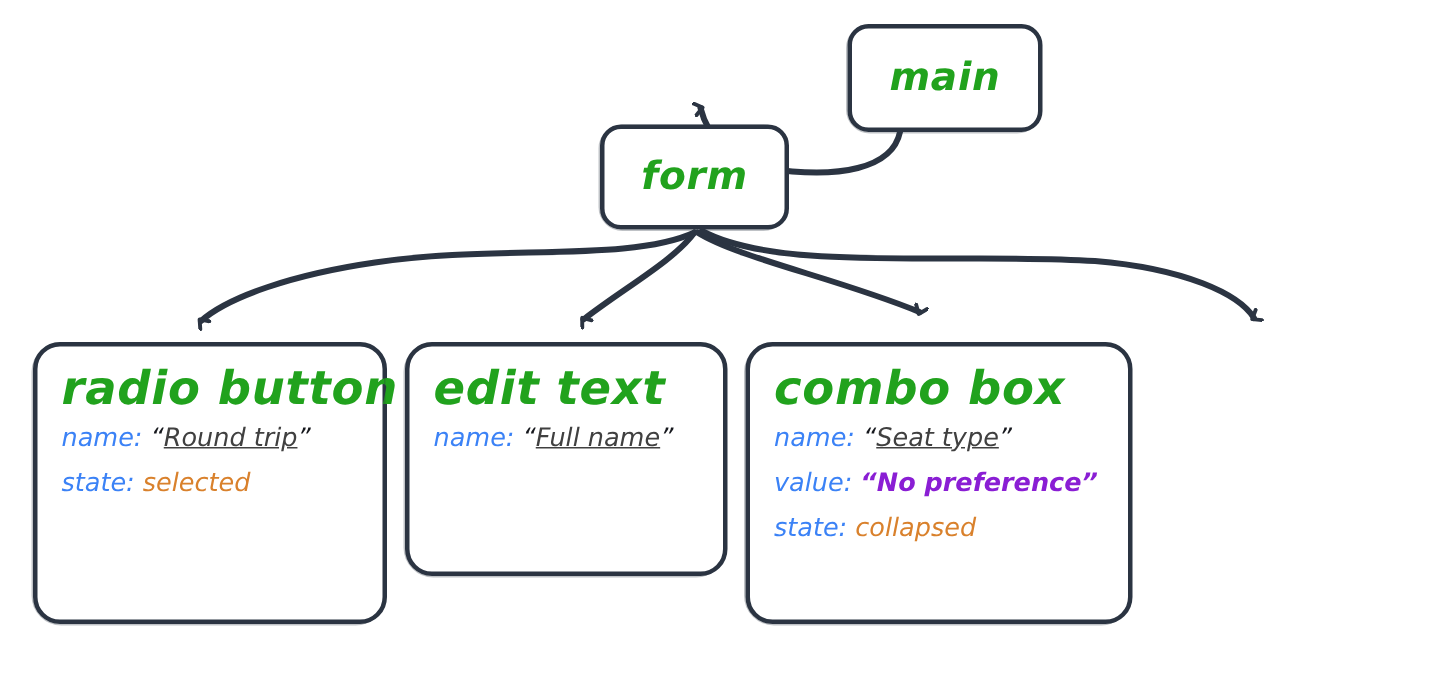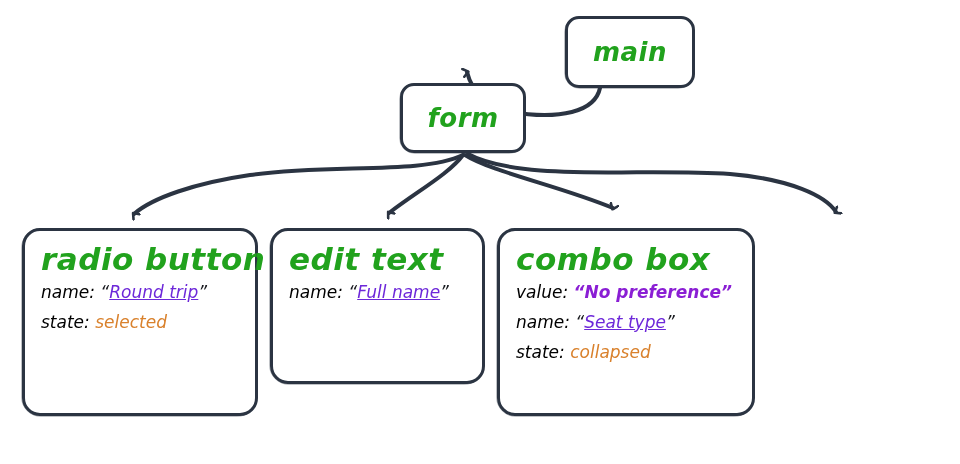--- a/index.html
+++ b/index.html
@@ -79,29 +79,29 @@
   .prop {
     font-family: "DejaVu Sans", sans-serif;
     font-style: italic;
     font-size: 17px;
     line-height: 1.0;
     margin: 0 0 13px 2px;
     white-space: nowrap;
     color: #16181d;
   }
   .prop .key {
-    color: #000000;
+    color: #3b82f6;
     font-style: italic;
   }
   .quote {
     color: #16181d;
     font-style: italic;
   }
   .val-link {
-    color: #6d28d9;
+    color: #404040;
     text-decoration: underline;
     font-style: italic;
   }
   .val-accent {
     color: #8a1ed4;
     font-weight: bold;
     font-style: italic;
   }
   .quote.accent {
     color: #8a1ed4;
@@ -158,26 +158,26 @@
     <div class="node-title">edit text</div>
     <div class="prop">
       <span class="key">name:</span>
       <span class="quote">“</span><span class="val-link">Full name</span><span class="quote">”</span>
     </div>
   </div>
 
   <div class="node leaf" style="left:497px; top:228px; width:258px; height:188px;">
     <div class="node-title">combo box</div>
     <div class="prop">
+      <span class="key">name:</span>
+      <span class="quote">“</span><span class="val-link">Seat type</span><span class="quote">”</span>
+    </div>
+    <div class="prop">
       <span class="key">value:</span>
       <span class="quote accent">“</span><span class="val-accent">No preference</span><span class="quote accent">”</span>
-    </div>
-    <div class="prop">
-      <span class="key">name:</span>
-      <span class="quote">“</span><span class="val-link">Seat type</span><span class="quote">”</span>
     </div>
     <div class="prop">
       <span class="key">state:</span>
       <span class="val-state">collapsed</span>
     </div>
   </div>
 
 
 </div>
 

